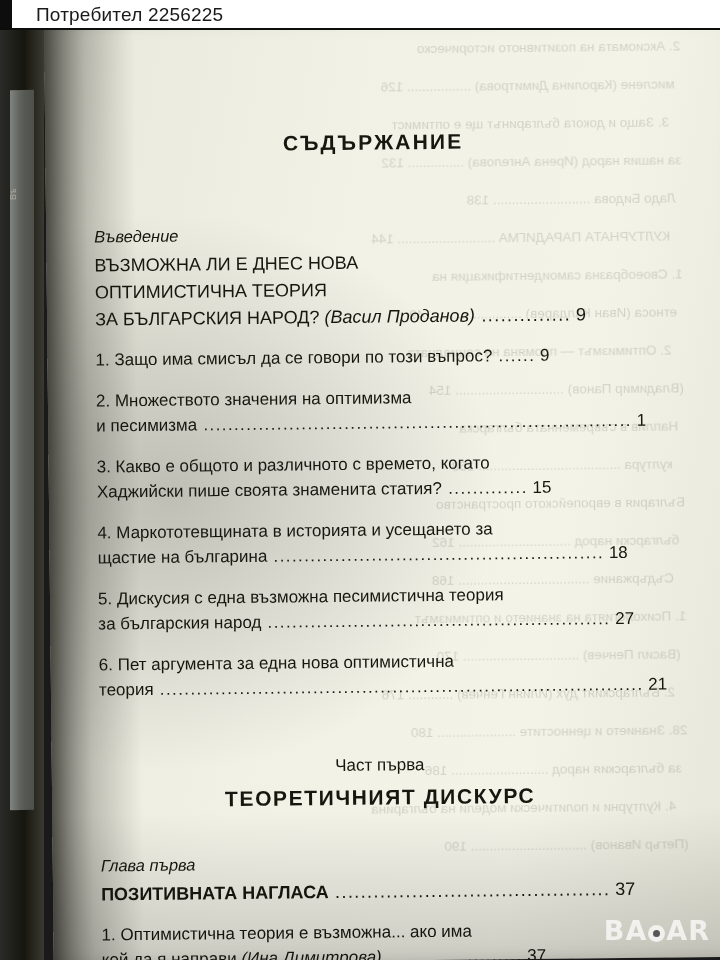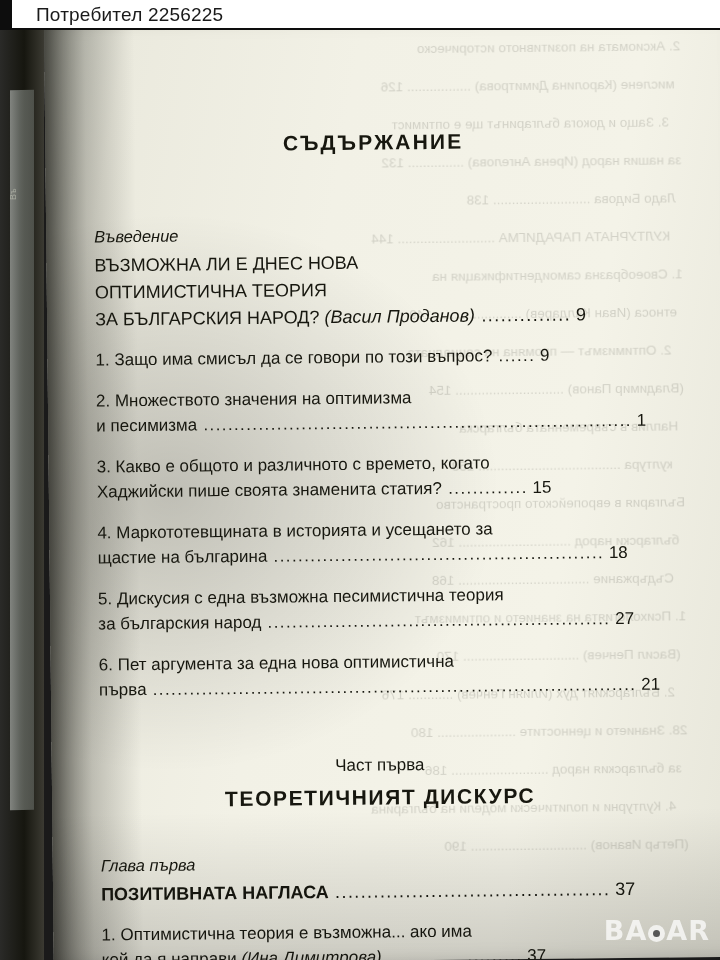--- a/index.html
+++ b/index.html
@@ -277,21 +277,21 @@
           <div class="entry">
             <span class="ln">4. Маркототевщината в историята и усещането за</span>
             <span class="ln"><span>щастие на българина</span><span class="dots"> ......................................................</span> <span>18</span></span>
           </div>
           <div class="entry">
             <span class="ln">5. Дискусия с една възможна песимистична теория</span>
             <span class="ln"><span>за българския народ</span><span class="dots"> ........................................................</span> <span>27</span></span>
           </div>
           <div class="entry">
             <span class="ln">6. Пет аргумента за една нова оптимистична</span>
-            <span class="ln"><span>първа</span><span class="dots"> ...............................................................................</span> <span>21</span></span>
+            <span class="ln"><span>теория</span><span class="dots"> ...............................................................................</span> <span>21</span></span>
           </div>
         </div>
 
       <div class="part-block">
         <div class="part-label">Част първа</div>
         <div class="part-title">ТЕОРЕТИЧНИЯТ ДИСКУРС</div>
       </div>
 
       <div class="chapter-kicker">Глава първа</div>
 

